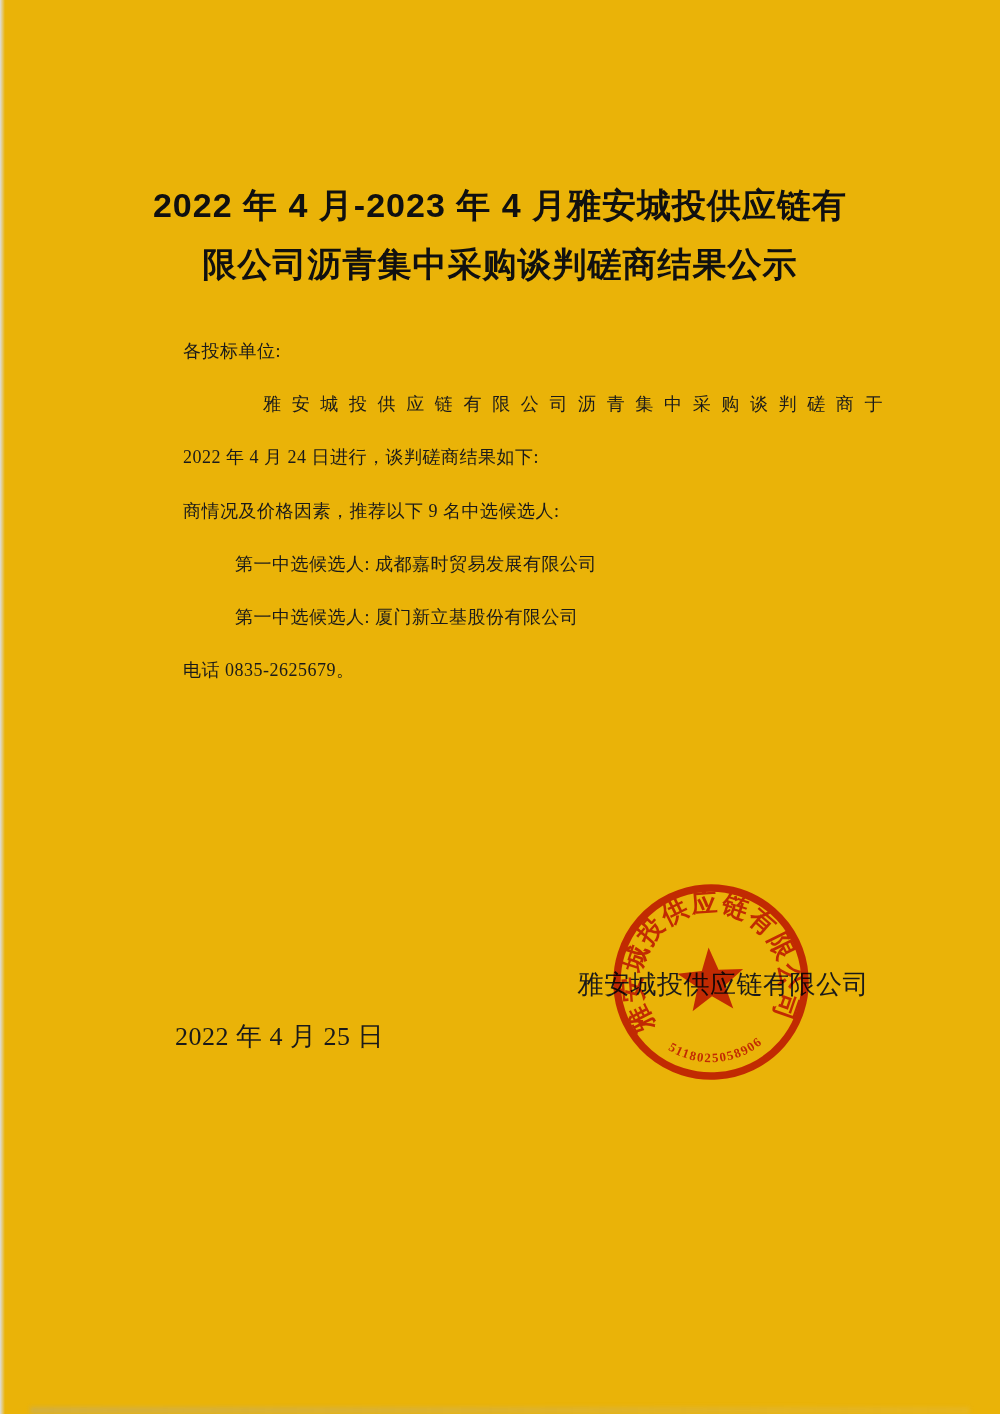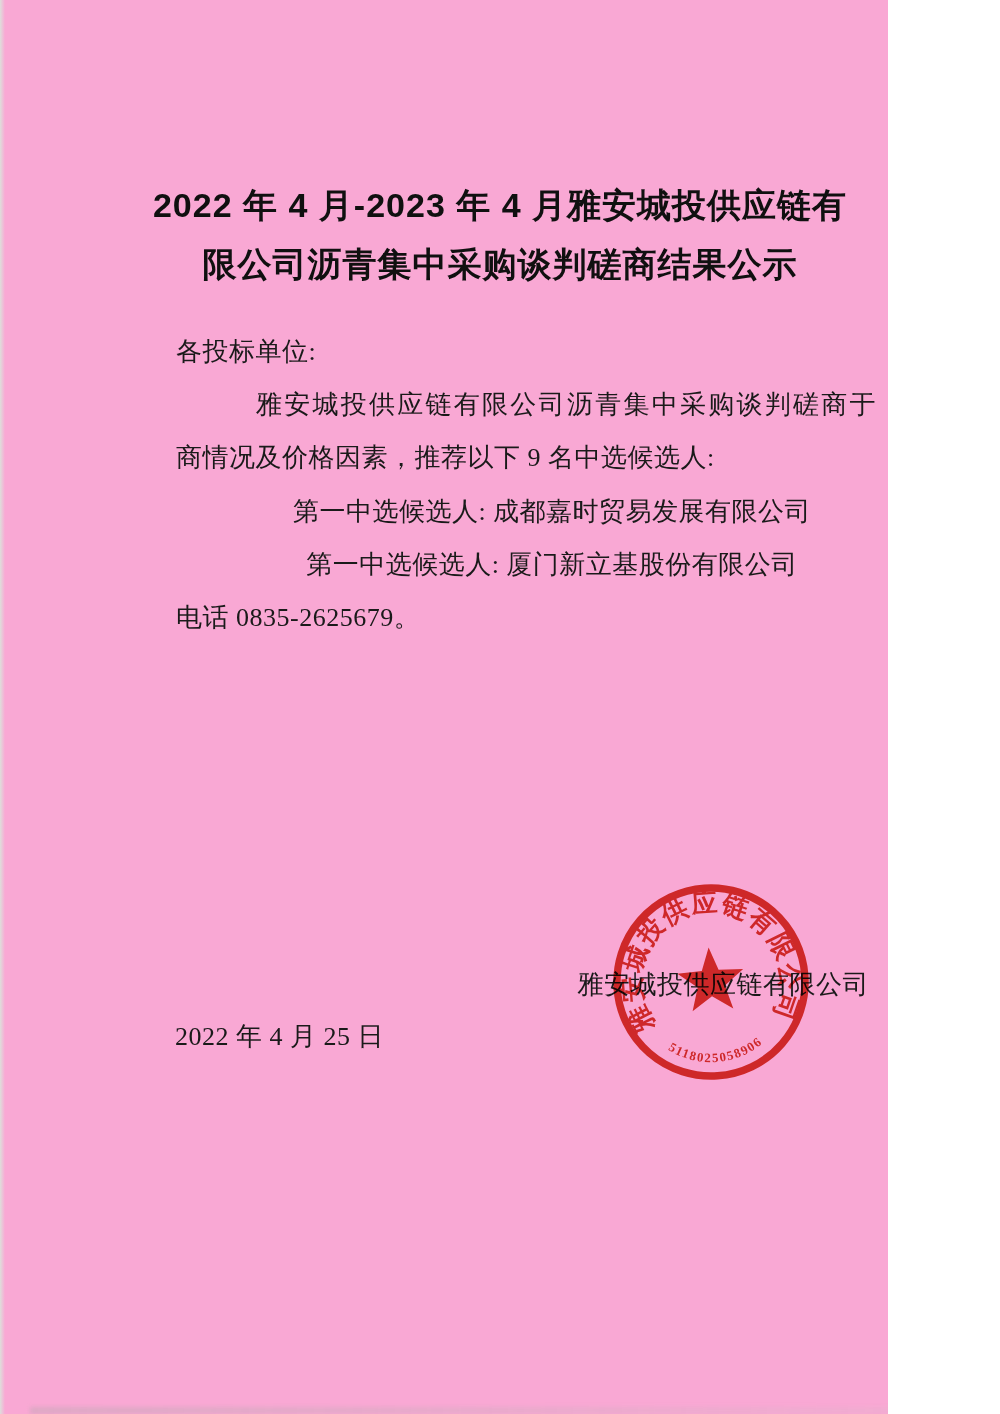--- a/index.html
+++ b/index.html
@@ -2,23 +2,23 @@
 <html style="--stamp-color: #d02b1f;"><head>
 <meta charset="utf-8">
 <style>
   html, body {
     margin: 0;
     padding: 0;
     background: #ffffff;
   }
   .page {
     position: relative;
-    width: 888px;
+    width: 1000px;
     height: 1414px;
-    background: #f9a8d4;
+    background: #eab308;
     overflow: hidden;
     font-family: "Liberation Serif", "DejaVu Serif", serif;
     color: #1c1c1c;
   }
   .scan-edge-left {
     position: absolute;
     left: 0; top: 0;
     width: 5px; height: 100%;
     background: linear-gradient(to right, #dededb, rgba(240,240,238,0));
   }
@@ -38,29 +38,29 @@
     font-family: "Liberation Sans", "DejaVu Sans", sans-serif;
     font-weight: 700;
     font-size: 34px;
     line-height: 59px;
     letter-spacing: 1px;
     color: #101010;
   }
   .title .tline { display: block; white-space: nowrap; }
   .body-text {
     position: absolute;
-    top: 325px; left: 176px;
+    top: 325px; left: 183px;
     width: 700px;
-    font-size: 26px;
+    font-size: 18px;
     line-height: 53.2px;
     letter-spacing: 0.5px;
     color: #1a1a1a;
   }
   .body-text .line { white-space: nowrap; }
-  .body-text .line.indent { text-indent: 52px; text-align: center; }
+  .body-text .line.indent { text-indent: 52px; }
   .body-text .line.stretch {
     white-space: normal;
     text-align: justify;
     text-align-last: justify;
     margin-left: 28px;
   }
   .signature {
     position: absolute;
     top: 968px; left: 175px;
     width: 700px;
@@ -118,20 +118,21 @@
   <div class="scan-edge-bottom"></div>
 
   <h1 class="title">
     <span class="tline">2022 年 4 月-2023 年 4 月雅安城投供应链有</span>
     <span class="tline">限公司沥青集中采购谈判磋商结果公示</span>
   </h1>
 
   <div class="body-text" id="body-lines">
       <div class="line">各投标单位:</div>
       <div class="line indent stretch">雅安城投供应链有限公司沥青集中采购谈判磋商于</div>
+      <div class="line">2022 年 4 月 24 日进行，谈判磋商结果如下:</div>
       <div class="line">商情况及价格因素，推荐以下 9 名中选候选人:</div>
       <div class="line indent">第一中选候选人: 成都嘉时贸易发展有限公司</div>
       <div class="line indent">第一中选候选人: 厦门新立基股份有限公司</div>
       <div class="line">电话 0835-2625679。</div>
     </div>
 
   <div class="signature">
     <div class="sig-company">雅安城投供应链有限公司</div>
     <div class="sig-date">2022 年 4 月 25 日</div>
   </div>

